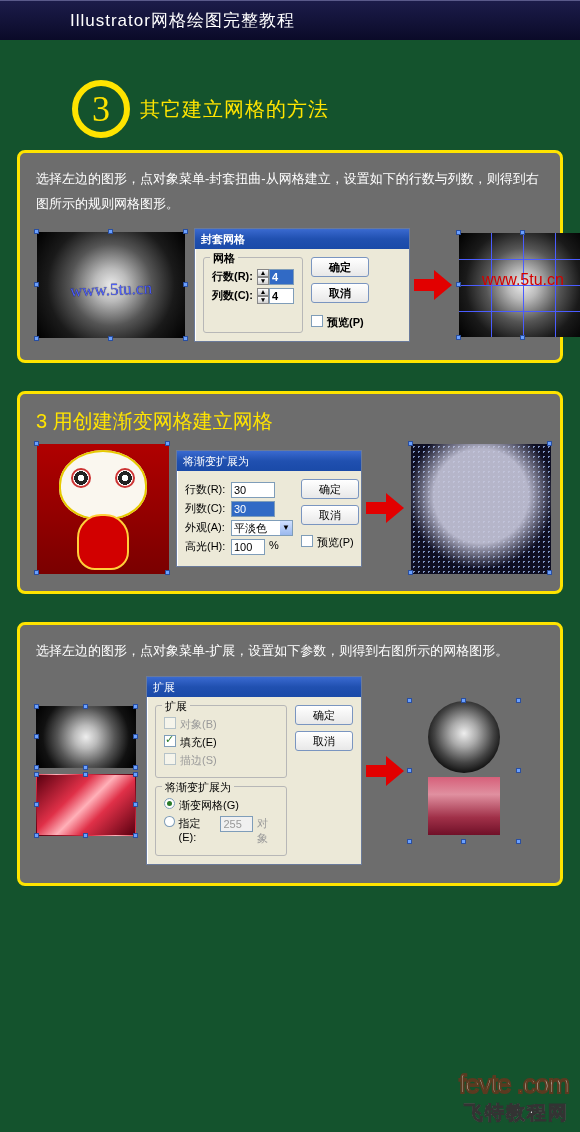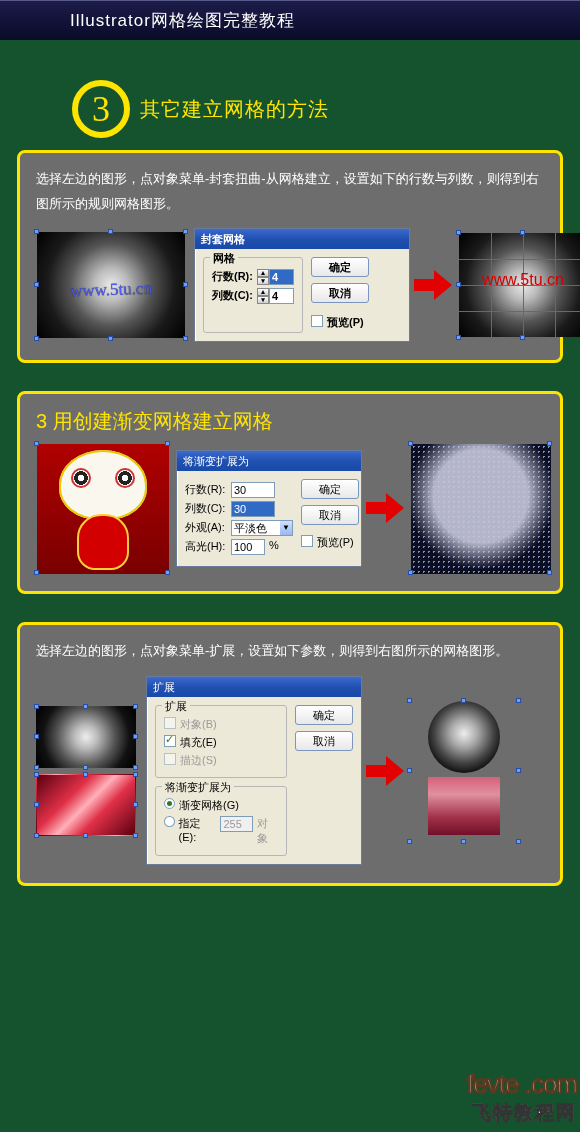--- a/index.html
+++ b/index.html
@@ -306,21 +306,21 @@
       linear-gradient(90deg, #6a90ff 0.5px, transparent 0.5px) 0 0/9px 100%;
     opacity: 0.4;
   }
   .red-grad2 {
     width: 72px; height: 58px;
     background: linear-gradient(180deg, #d6607a 0%, #e090a0 30%, #a03048 70%, #701028 100%);
     position: relative;
   }
   .footer {
     position: absolute;
-    bottom: 6px; right: 3px;
+    bottom: 6px; right: 11px;
     text-align: right;
   }
   .fevte {
     font-family: "Comic Sans MS", Arial, sans-serif;
     font-size: 26px;
     color: #fff;
     -webkit-text-stroke: 2px #5a3a20;
     letter-spacing: -1px;
   }
   .fevte .dot { color: #ff8a00; }

